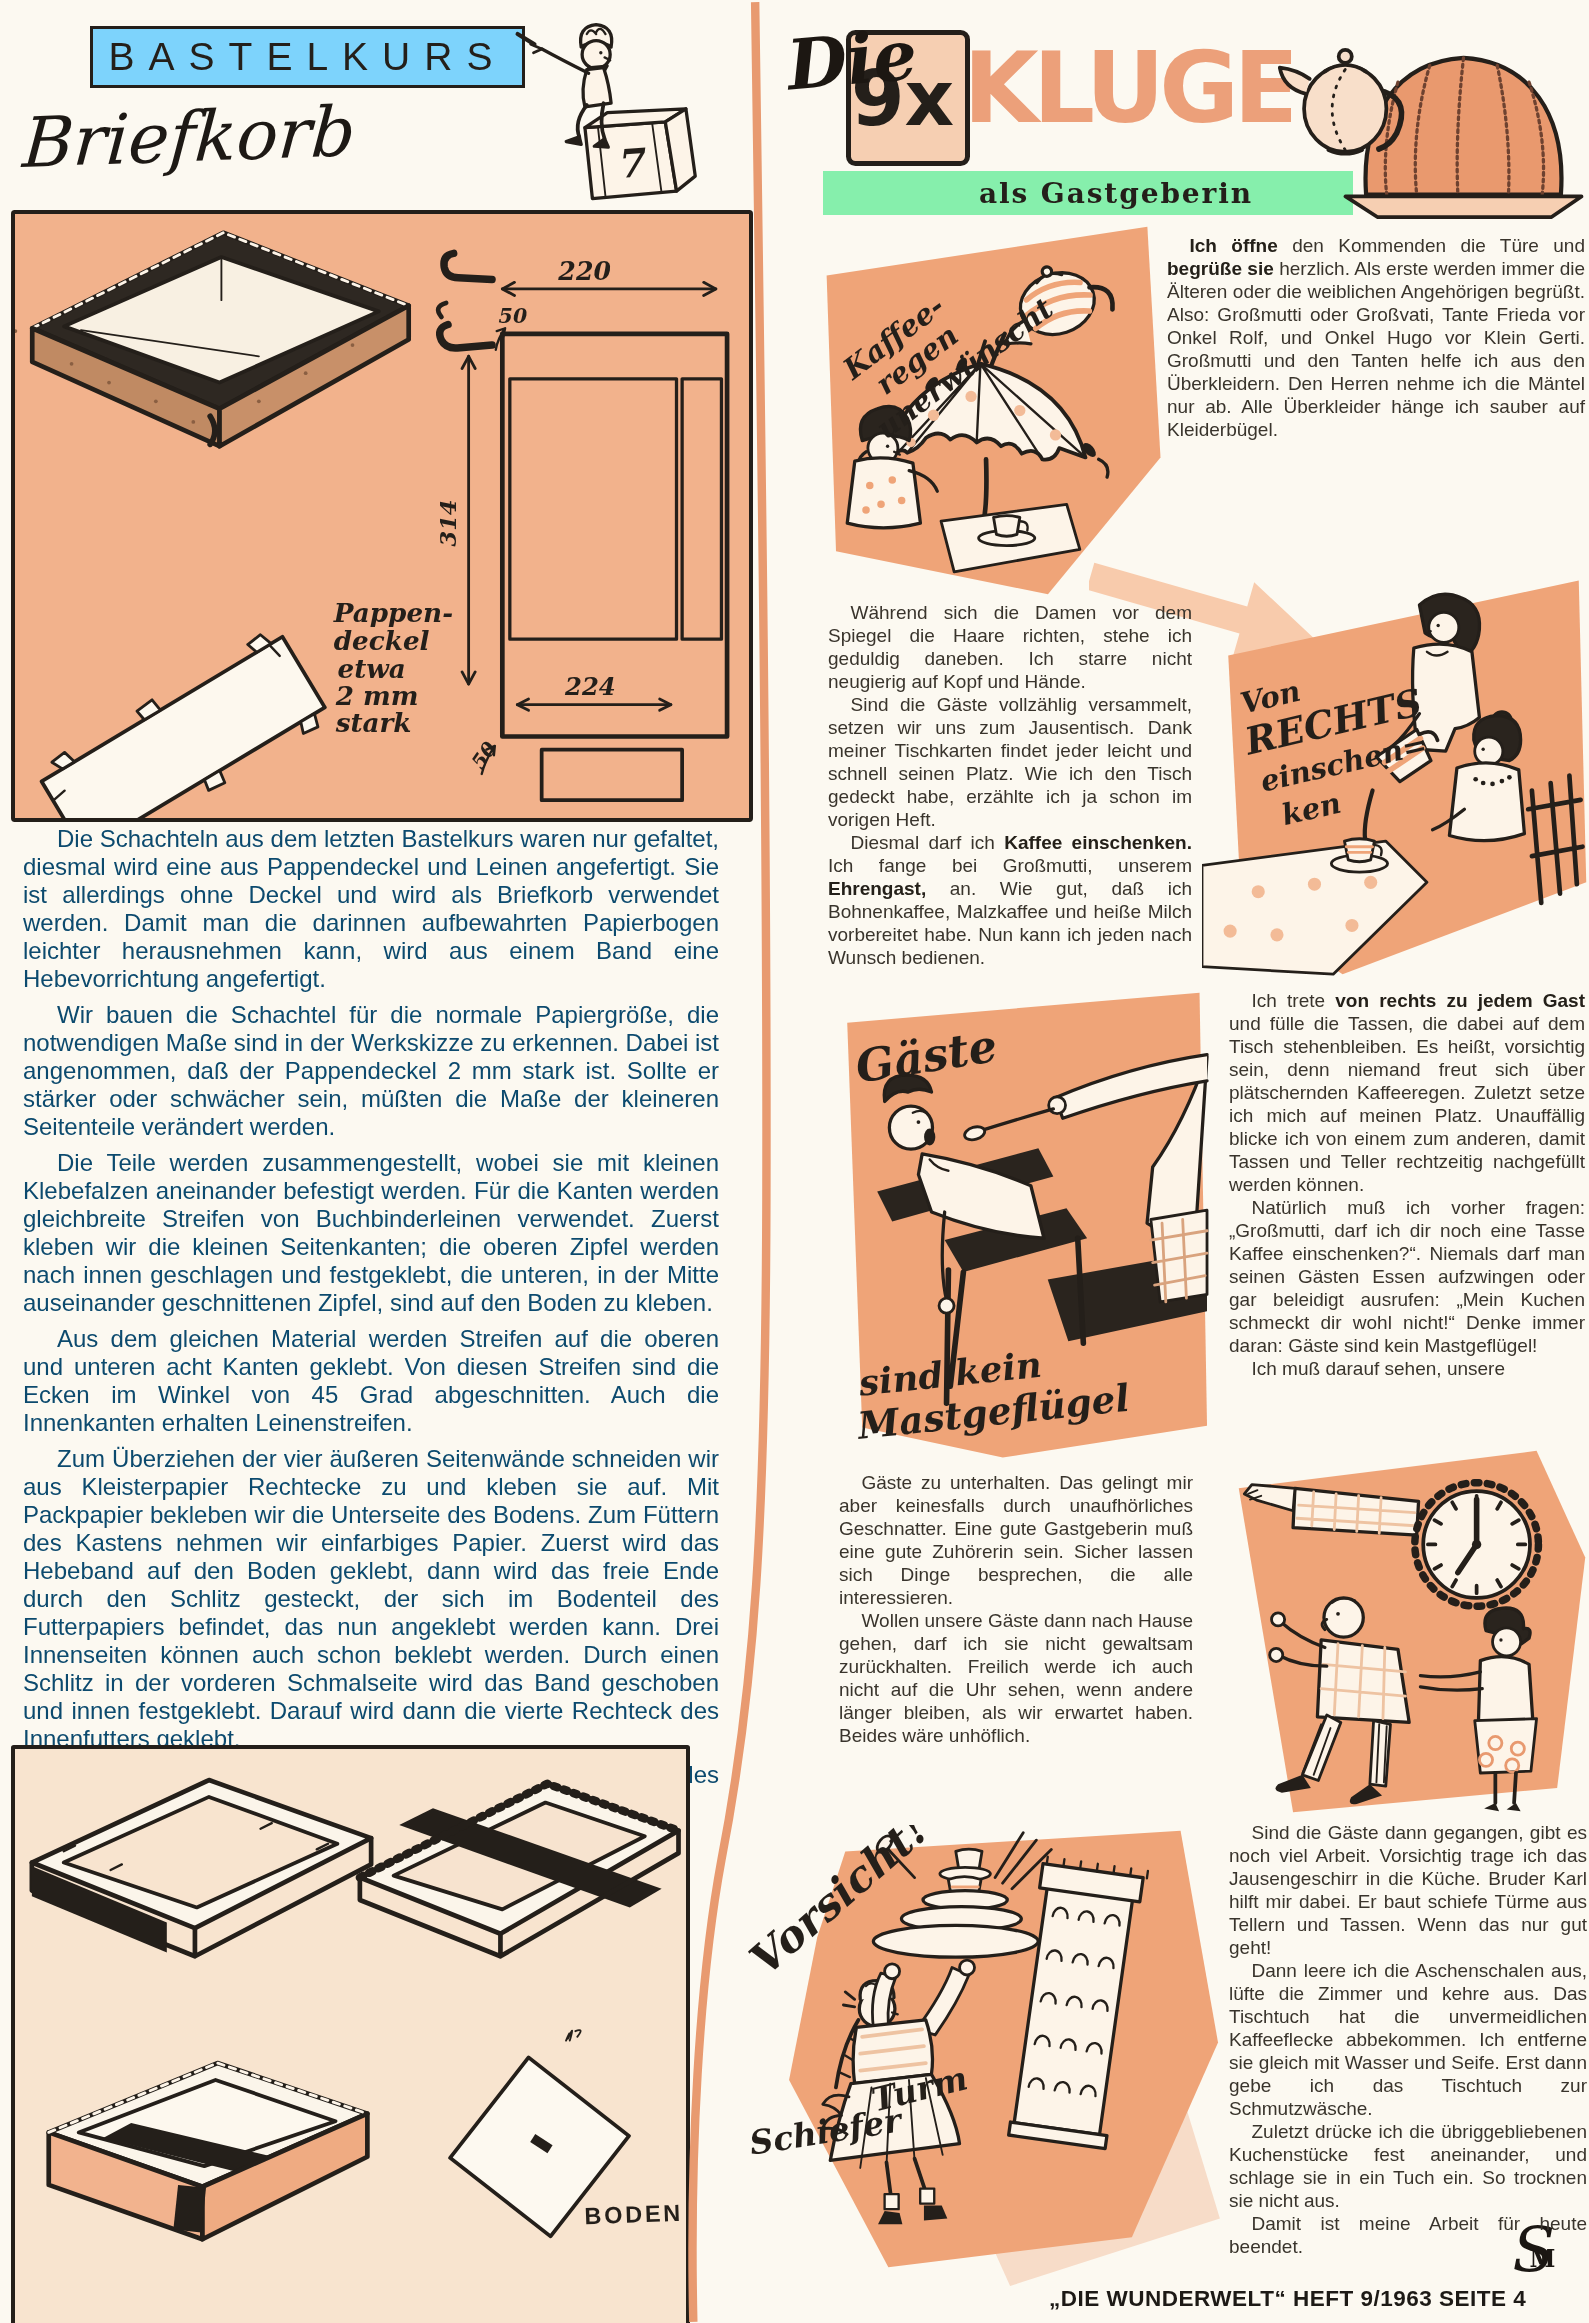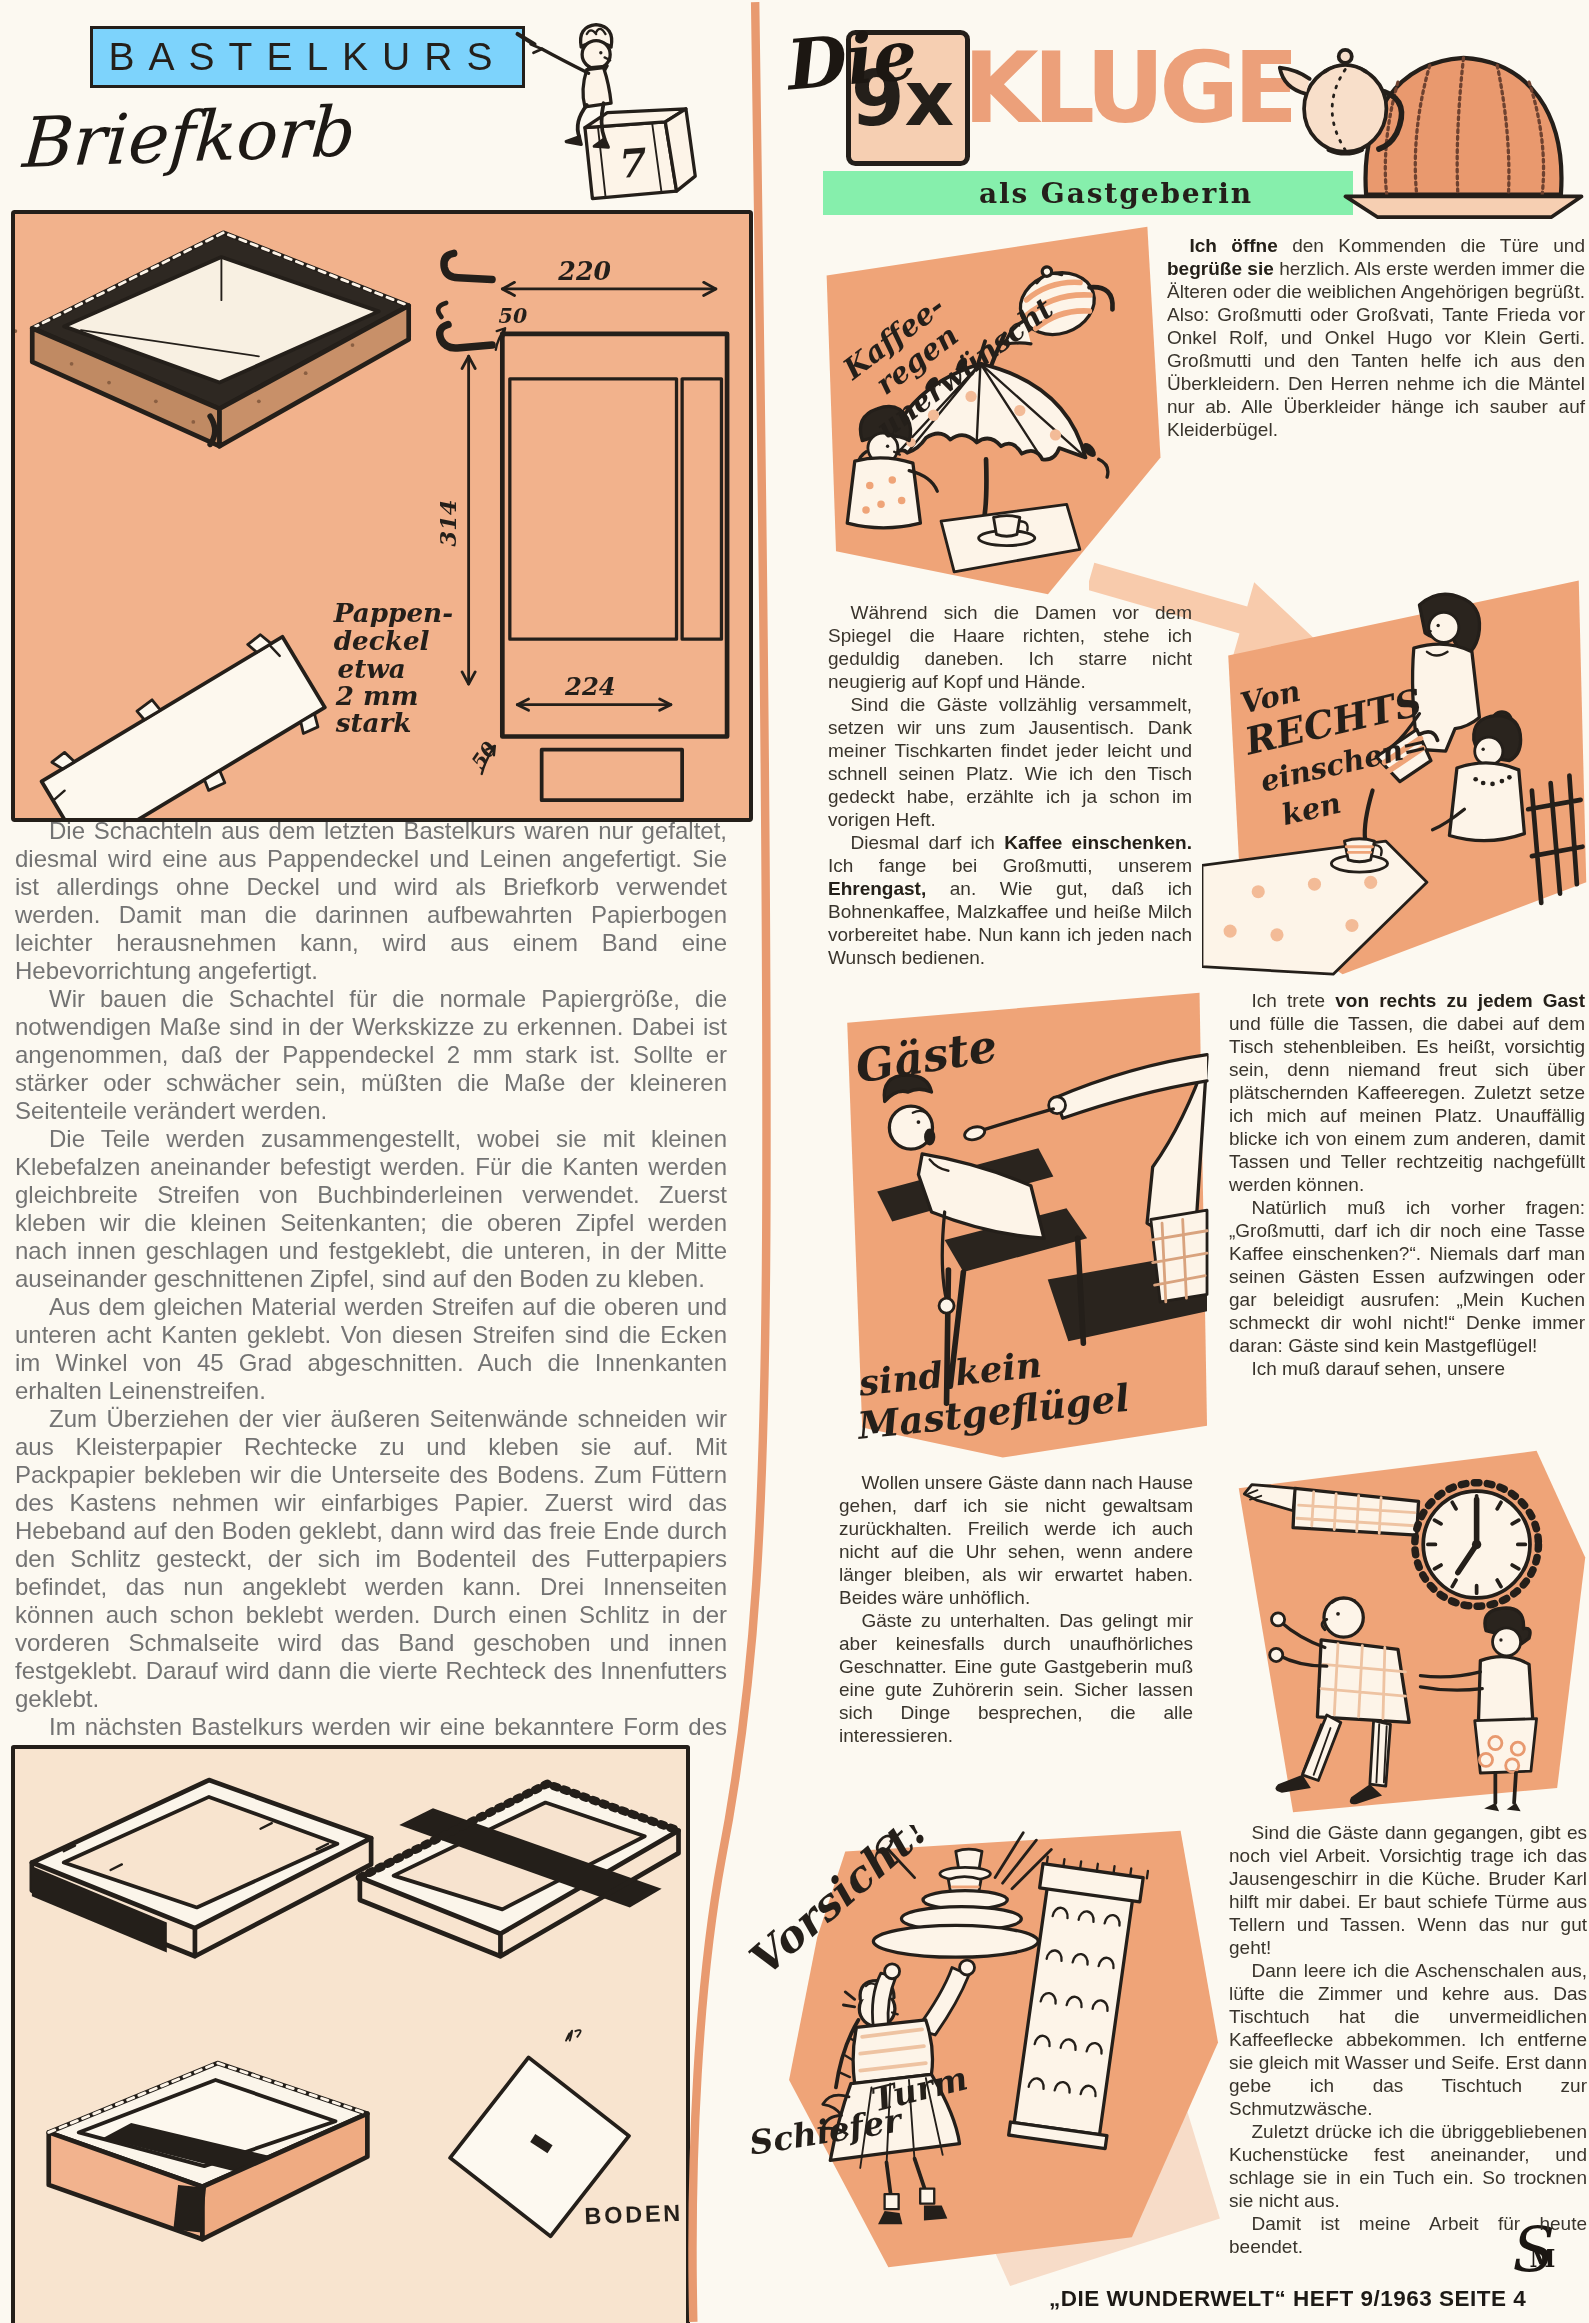--- a/index.html
+++ b/index.html
@@ -13,21 +13,21 @@
       border:3.7px solid #241f1a;display:flex;align-items:center;justify-content:center;}
   .kicker-box span{font-size:39px;letter-spacing:14px;color:#241f1a;font-weight:400;}
   .page-title{left:22.5px;top:97px;font-family:"DejaVu Serif",serif;font-style:italic;
       font-size:69px;color:#1d1915;transform:rotate(-2deg) skewX(-6deg);}
   .tech-panel{left:11.2px;top:210px;width:734px;height:604px;background:#f2b28c;
       border:4.7px solid #241f1a;border-radius:3.7px;}
   .bottom-panel{left:11.2px;top:1745px;width:671px;height:600px;background:#f8e4cf;
       border:4.7px solid #241f1a;border-radius:2.8px;}
   .lefttext{left:15px;top:817px;width:712px;}
   .lefttext .para{font-size:24px;line-height:28px;text-indent:34px;text-align:justify;
-      hyphens:auto;-webkit-hyphens:auto;margin:0;color:#737373;}
+      hyphens:auto;-webkit-hyphens:auto;margin:8px;color:#0c4a6e;}
   .coltext .para{font-size:19px;line-height:23px;text-indent:22.5px;text-align:justify;
       hyphens:auto;-webkit-hyphens:auto;margin:0;color:#39342c;}
   .coltext{z-index:2;}
   .para b{font-weight:bold;color:#242019;}
   .die-script{left:787px;top:19px;font-family:"DejaVu Serif",serif;font-style:italic;
       font-weight:bold;font-size:69px;color:#1c1712;transform:rotate(-5deg);z-index:3;}
   .ninex-box{left:846px;top:30px;width:114px;height:126px;background:#f6cfb2;
       border:5.6px solid #241f1a;border-radius:9.4px;display:flex;align-items:center;
       justify-content:flex-start;z-index:2;}
   .ninex-box span{font-family:"DejaVu Sans",sans-serif;font-weight:bold;font-size:77px;color:#241f1a;}
@@ -390,22 +390,22 @@
     </g>
   </svg>
 
   <div class="abs coltext" style="left:1229px;top:989px;width:356px">
       <p class="para"><span>Ich trete </span><b>von rechts zu jedem Gast</b><span> und fülle die Tassen, die dabei auf dem Tisch stehenbleiben. Es heißt, vorsichtig sein, denn niemand freut sich über plätschernden Kaffeeregen. Zuletzt setze ich mich auf meinen Platz. Unauffällig blicke ich von einem zum anderen, damit Tassen und Teller rechtzeitig nachgefüllt werden können.</span></p>
       <p class="para"><span>Natürlich muß ich vorher fragen: „Großmutti, darf ich dir noch eine Tasse Kaffee einschenken?“. Niemals darf man seinen Gästen Essen aufzwingen oder gar beleidigt ausrufen: „Mein Kuchen schmeckt dir wohl nicht!“ Denke immer daran: Gäste sind kein Mastgeflügel!</span></p>
       <p class="para"><span>Ich muß darauf sehen, unsere</span></p>
     </div>
 
   <div class="abs coltext" style="left:839px;top:1471px;width:354px">
+      <p class="para"><span>Gäste zu unterhalten. Das gelingt mir aber keinesfalls durch unaufhörliches Geschnatter. Eine gute Gastgeberin muß eine gute Zuhörerin sein. Sicher lassen sich Dinge besprechen, die alle interessieren.</span></p>
       <p class="para"><span>Wollen unsere Gäste dann nach Hause gehen, darf ich sie nicht gewaltsam zurückhalten. Freilich werde ich auch nicht auf die Uhr sehen, wenn andere länger bleiben, als wir erwartet haben. Beides wäre unhöflich.</span></p>
-      <p class="para"><span>Gäste zu unterhalten. Das gelingt mir aber keinesfalls durch unaufhörliches Geschnatter. Eine gute Gastgeberin muß eine gute Zuhörerin sein. Sicher lassen sich Dinge besprechen, die alle interessieren.</span></p>
     </div>
 
   <svg class="abs" style="left:1235px;top:1447px;width:354px;height:371px" viewBox="0 0 378 396">
     <polygon points="4,44 322,4 374,118 344,364 62,390" fill="#efa478"></polygon>
     <g stroke="#241f1a" fill="none" stroke-width="3.5" stroke-linecap="round" stroke-linejoin="round">
       <path d="M196,58 L64,44 L62,86 L194,94 Z" fill="#fdf4e8"></path>
       <path d="M84,48 l-2,36 M108,50 l-2,38 M132,52 l-2,38 M156,54 l-2,38 M68,62 l124,8 M66,76 l126,8" stroke="#eec3a2" stroke-width="3"></path>
       <path d="M64,44 L18,40 l-8,10 l14,7 l38,11 Z" fill="#fdf4e8" stroke-width="3"></path>
       <path d="M24,46 l-10,4 M28,52 l-12,4" stroke-width="2"></path>
       <circle cx="258" cy="104" r="66" stroke="#241f1a" stroke-width="8" stroke-dasharray="5 9"></circle>

